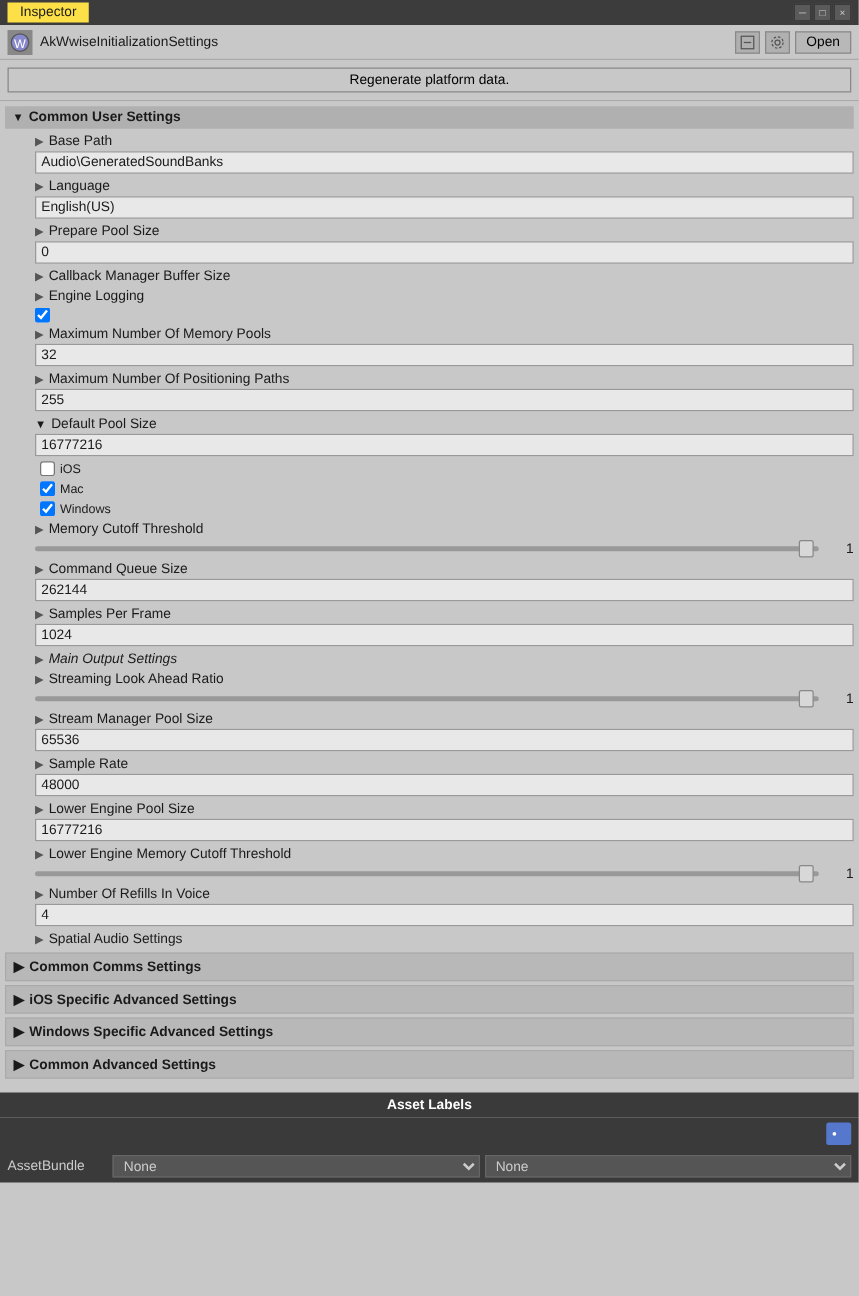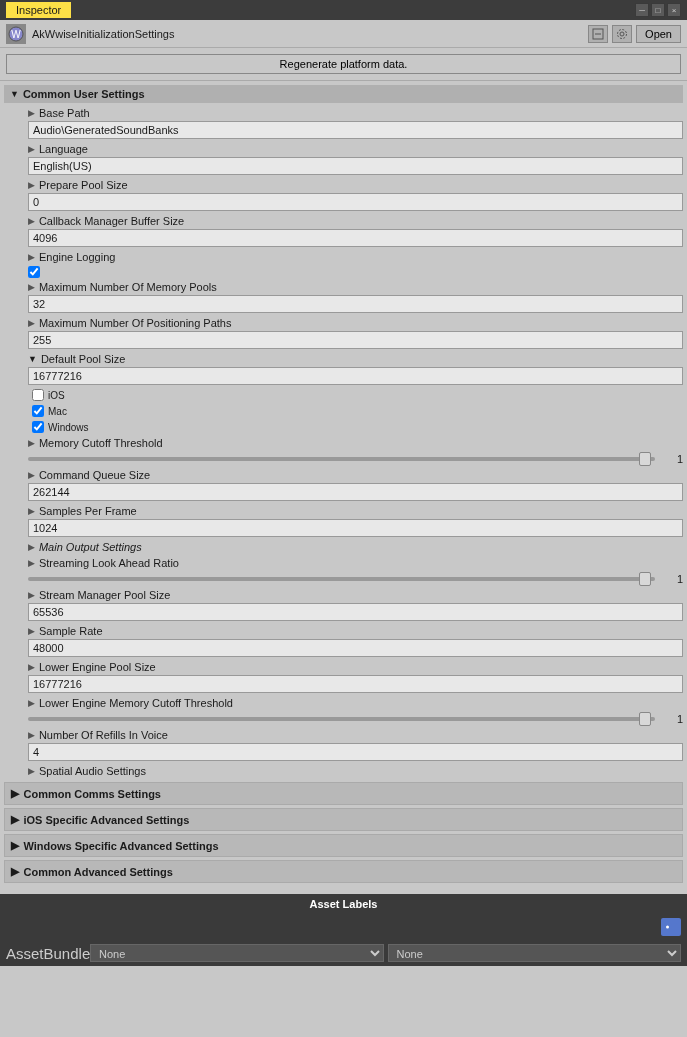--- a/index.html
+++ b/index.html
@@ -267,21 +267,21 @@
     }
     .asset-bundle-controls {
       background: #3a3a3a;
       padding: 4px 6px;
       display: flex;
       align-items: center;
       gap: 4px;
     }
     .asset-bundle-label {
       color: #ccc;
-      font-size: 15px;
+      font-size: 11px;
       width: 80px;
     }
     .asset-bundle-select {
       flex: 1;
       background: #555;
       border: 1px solid #666;
       color: #ccc;
       font-size: 11px;
       padding: 2px 4px;
       height: 18px;
@@ -362,23 +362,20 @@
       <span class="arrow">▶</span>
       <span>Prepare Pool Size</span>
     </div>
     <div class="indent-1">
       <input class="field-input" type="text" value="0" style="">
     </div>
 
     <div class="field-label indent-1">
       <span class="arrow">▶</span>
       <span>Callback Manager Buffer Size</span>
-    </div>
-    <div class="indent-1">
-      <input class="field-input" type="text" value="4096" style="">
     </div>
 
     <div class="field-label indent-1">
       <span class="arrow">▶</span>
       <span>Engine Logging</span>
     </div>
     <div class="checkbox-row indent-1">
       <input class="checkbox-input" type="checkbox" checked="" style="">
     </div>
 

